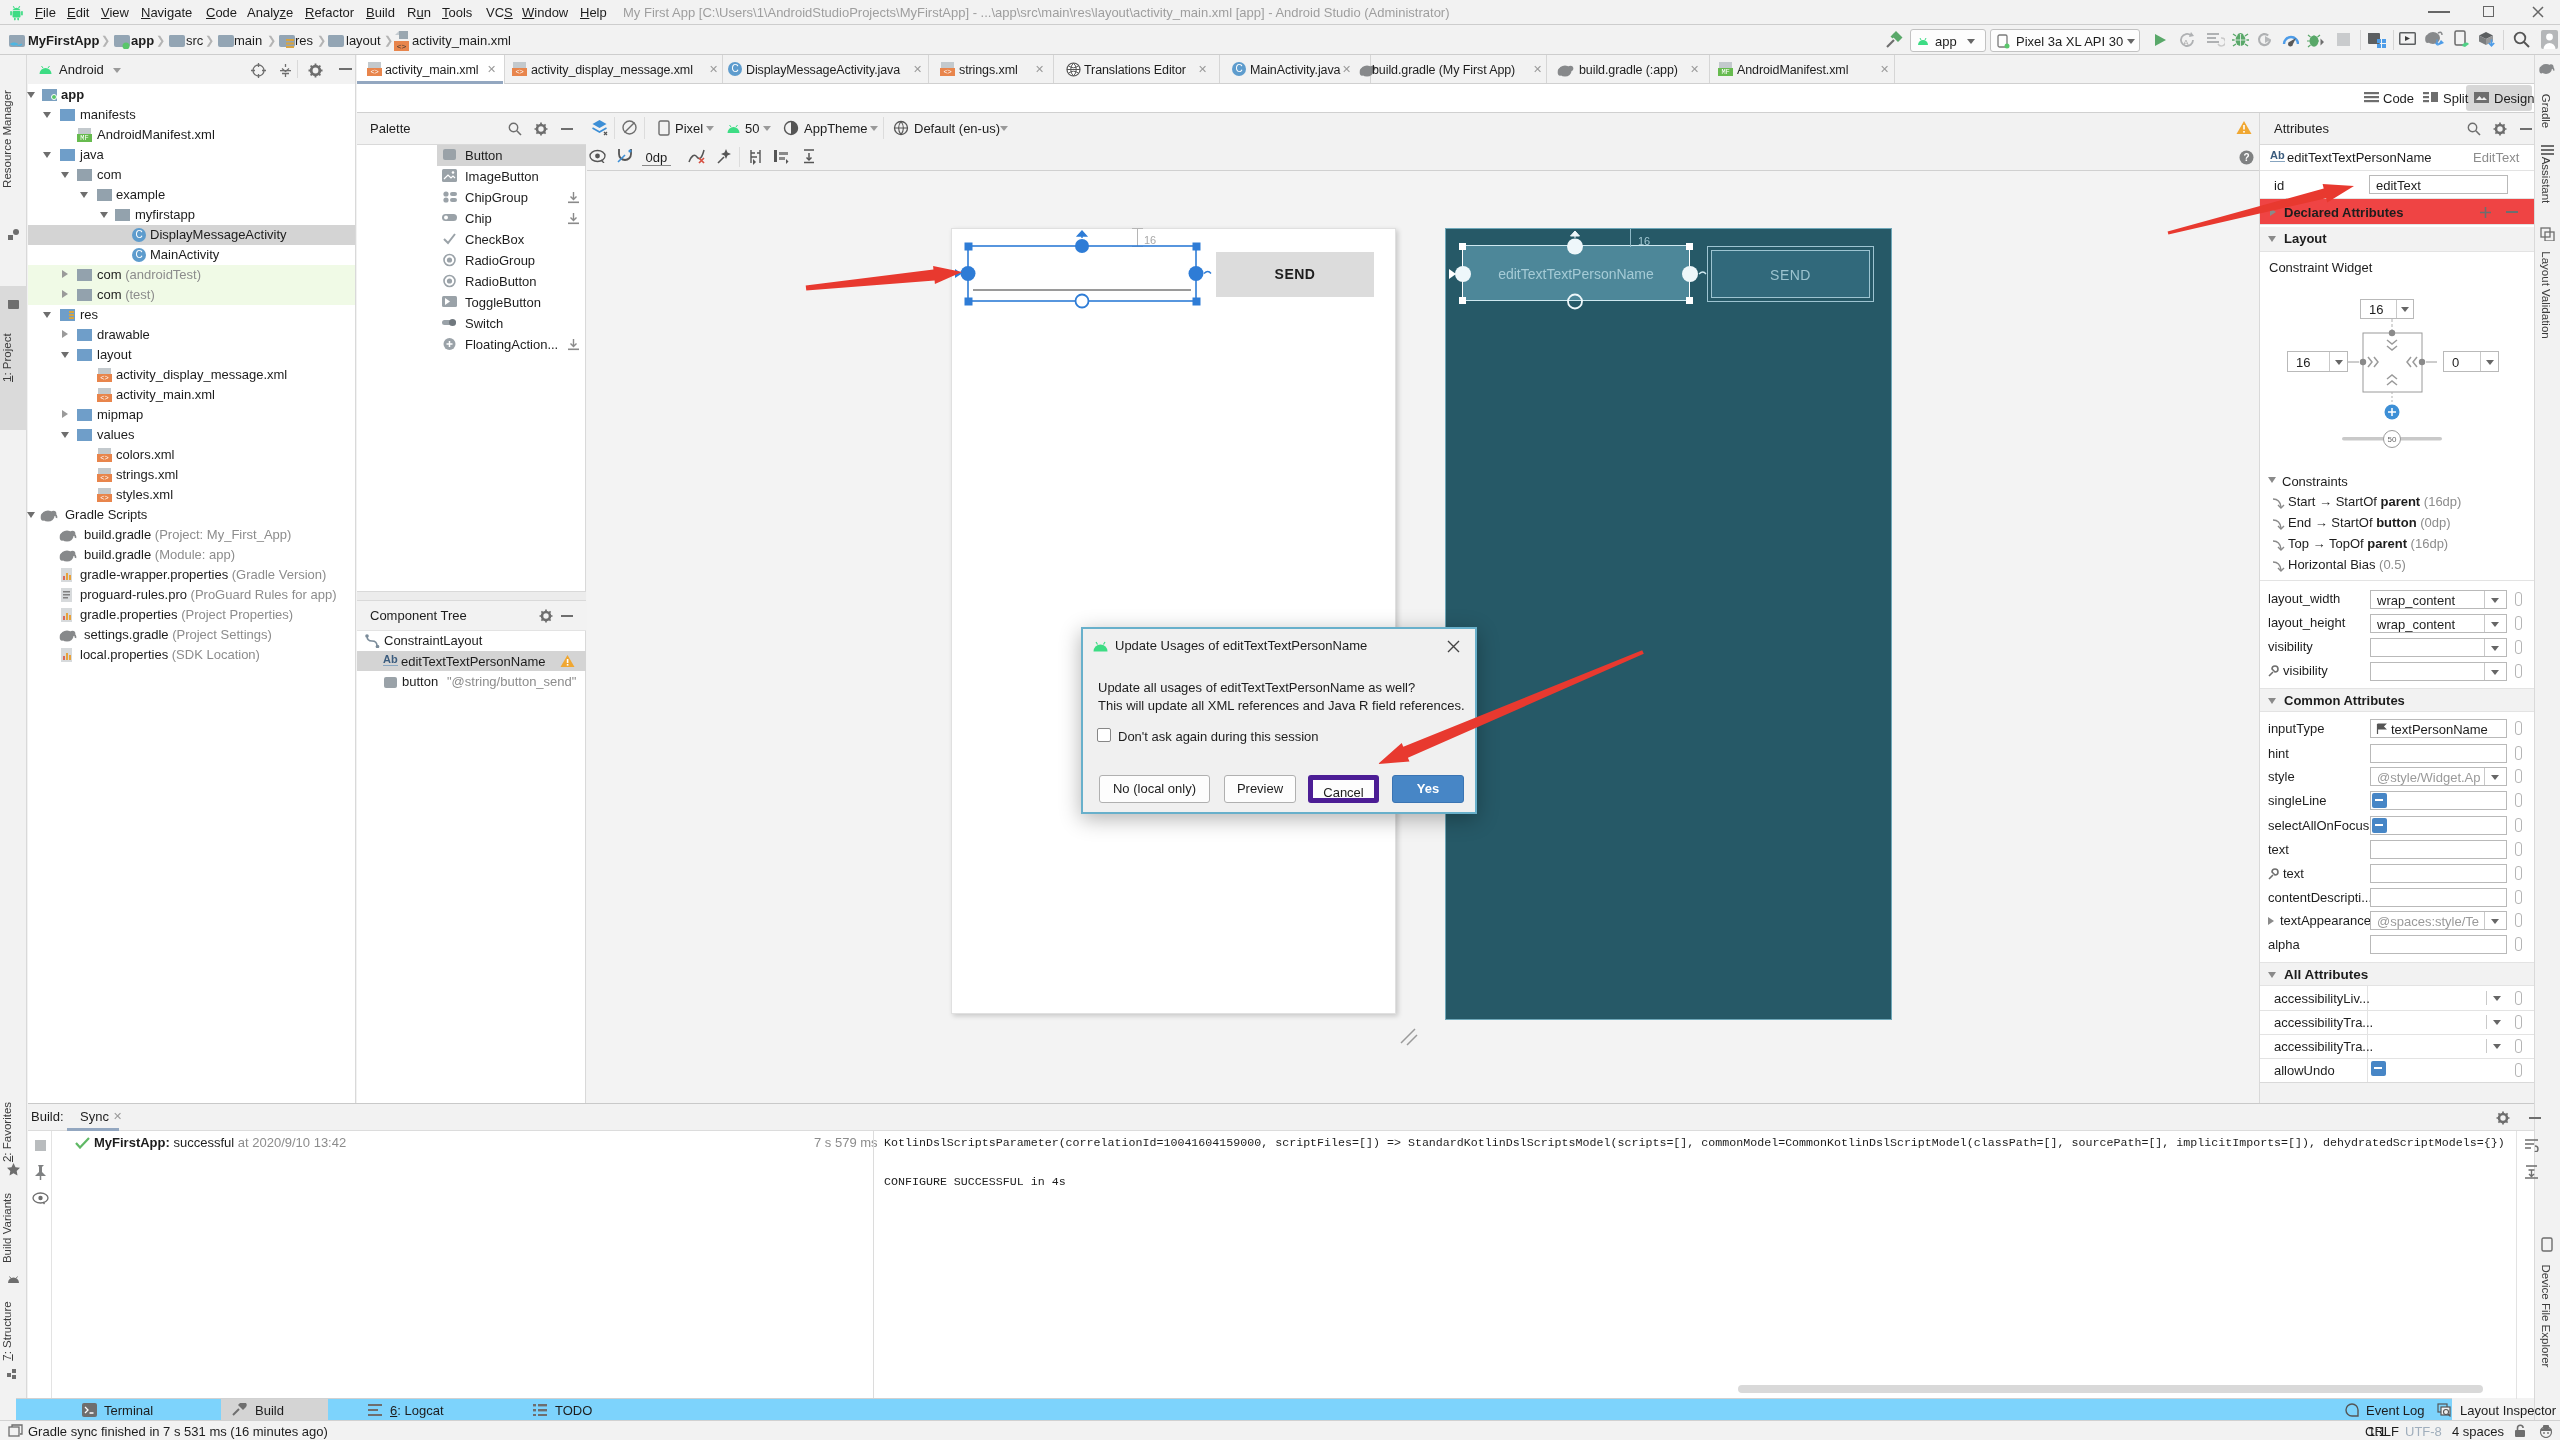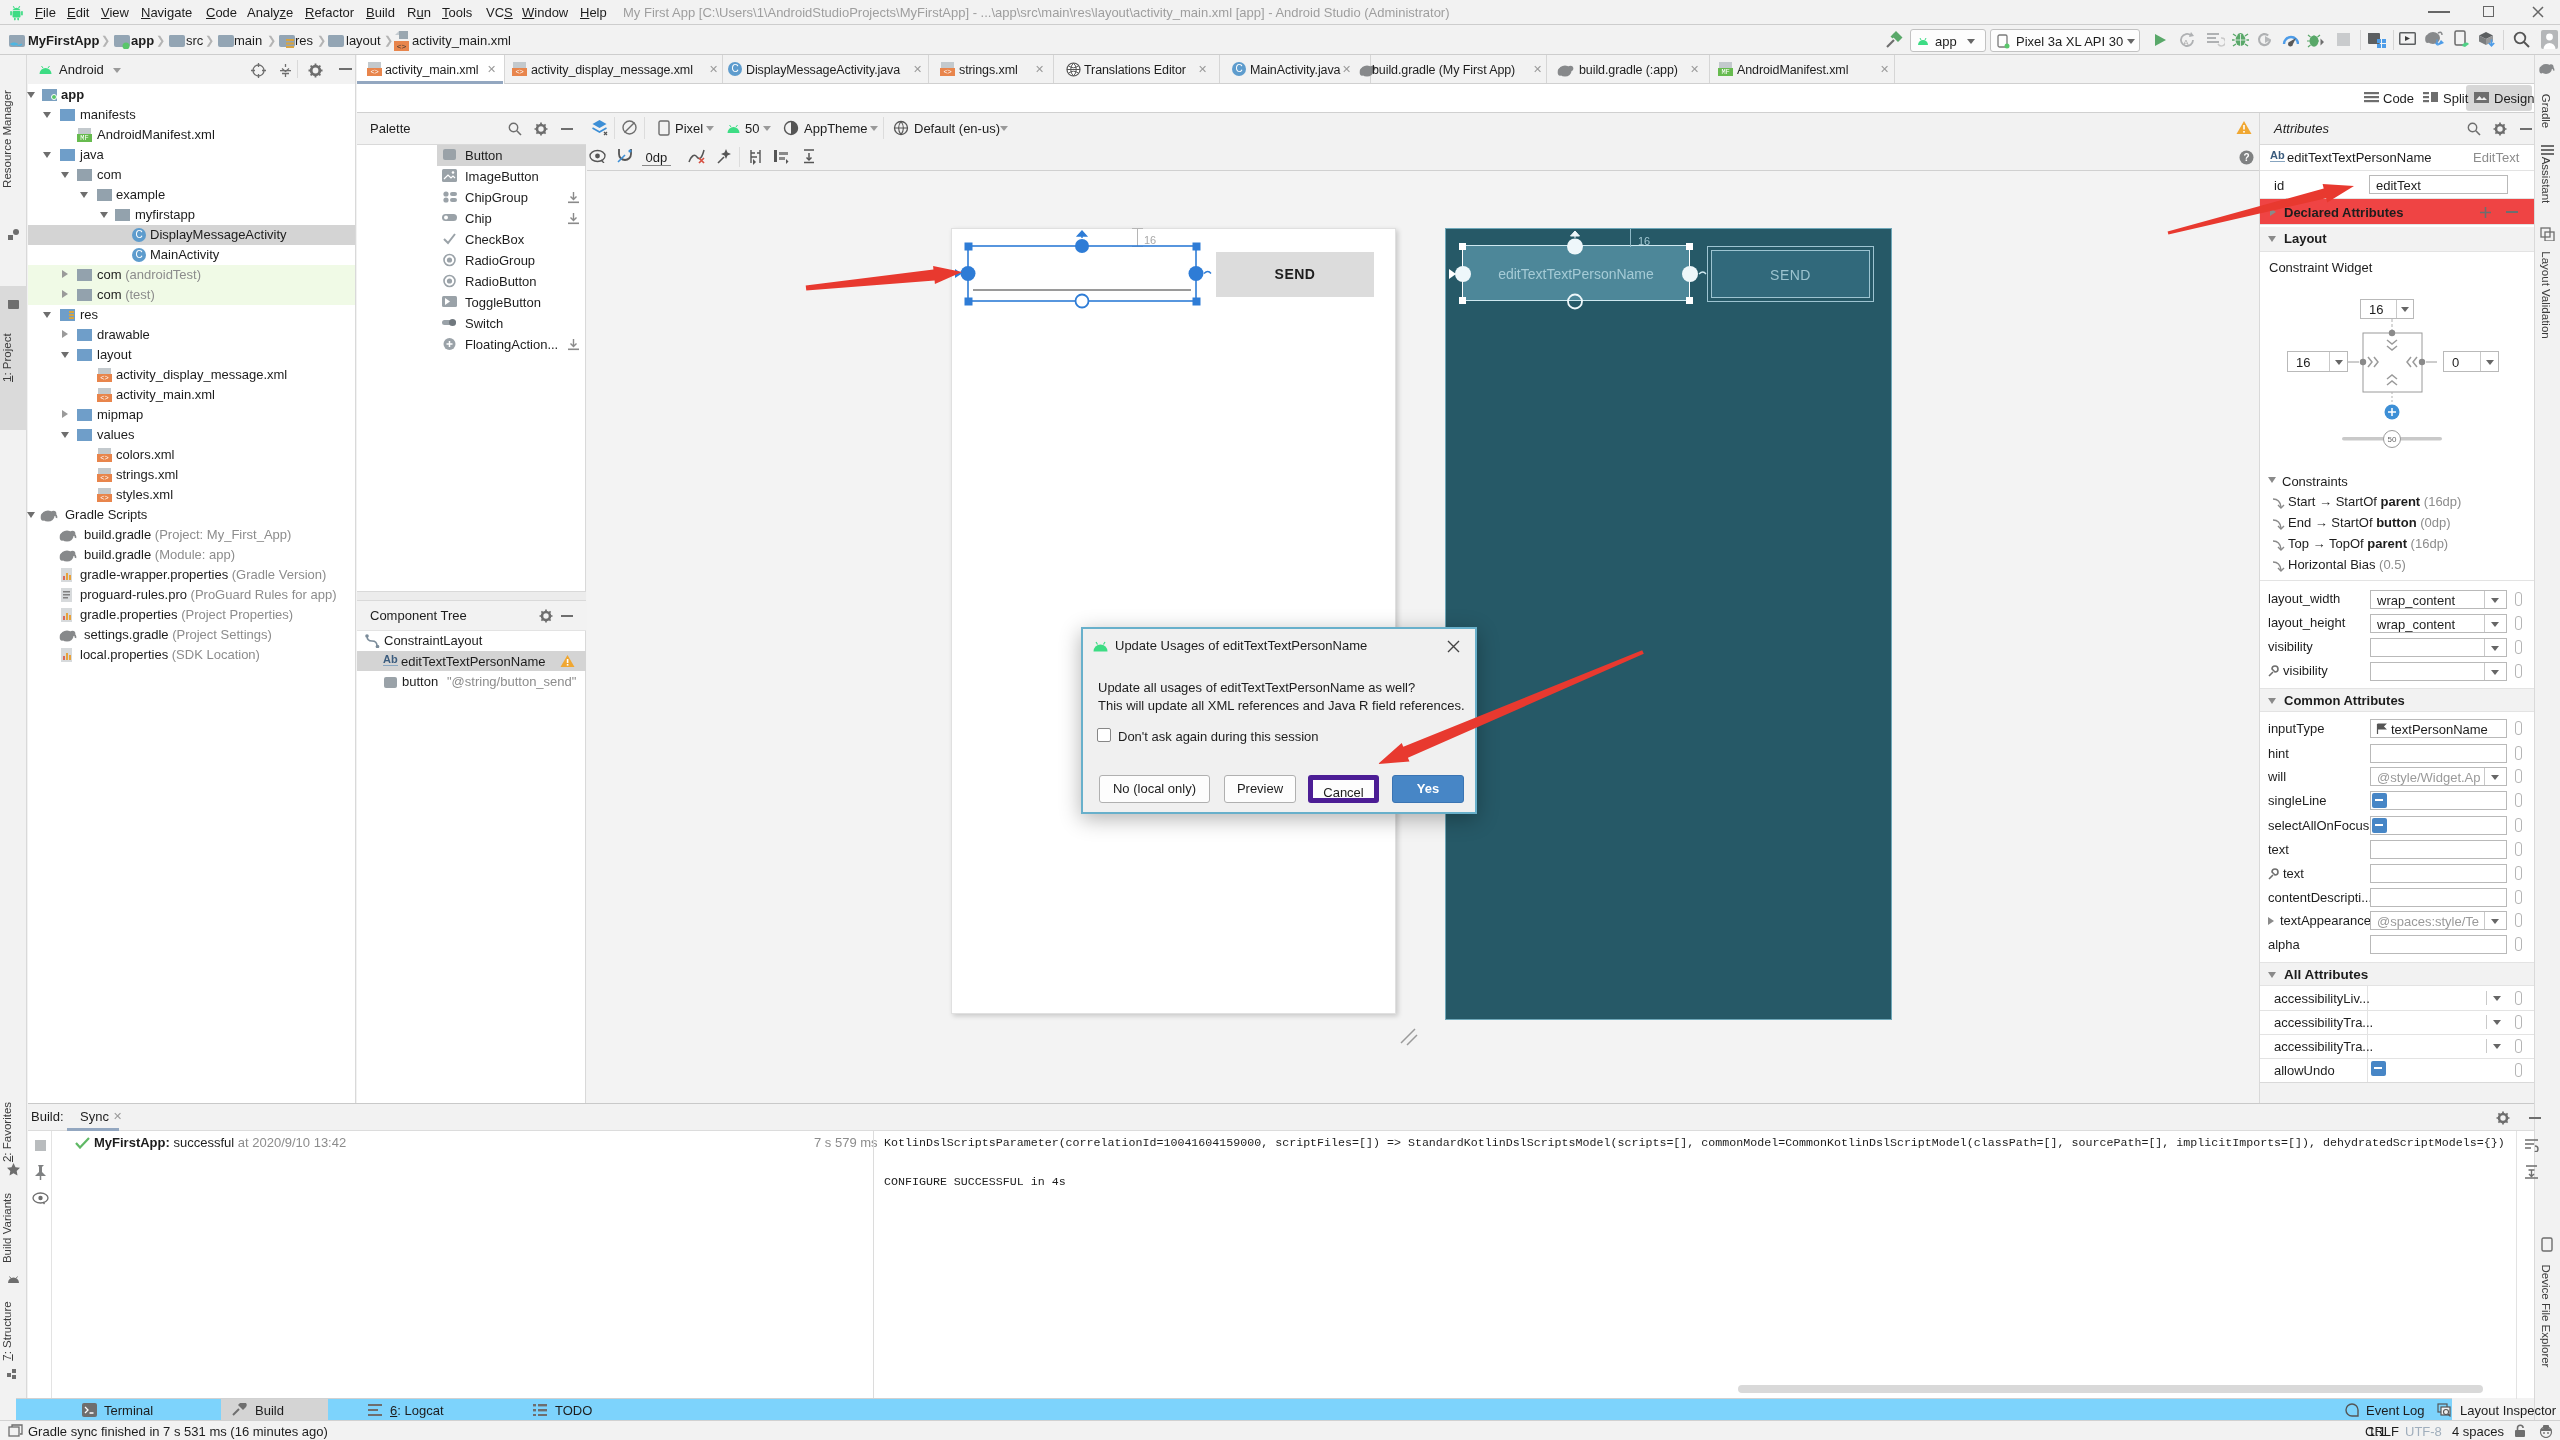--- a/index.html
+++ b/index.html
@@ -808,21 +808,21 @@
 <div class="row" style="left:15px;top:69px;">This will update all XML references and Java R field references.</div>
 <div class="abs" style="left:14px;top:99px;width:14px;height:14px;background:#fff;border:1px solid #878787;border-radius:2px;"></div>
 <div class="row" style="left:35px;top:100px;">Don't ask again during this session</div>
 <div class="abs" style="left:16px;top:146px;width:111px;height:28px;background:#fdfdfd;border:1px solid #b0b0b0;border-radius:3px;text-align:center;line-height:26px;">No (local only)</div>
 <div class="abs" style="left:141px;top:146px;width:72px;height:28px;background:#fdfdfd;border:1px solid #b0b0b0;border-radius:3px;text-align:center;line-height:26px;">Preview</div>
 <div class="abs" style="left:225px;top:146px;width:71px;height:28px;background:#fdfdfd;border:5px solid #4c1d95;border-radius:3px;text-align:center;line-height:26px;">Cancel</div>
 <div class="abs" style="left:309px;top:146px;width:72px;height:28px;background:#4786c6;border:1px solid #3a74b3;border-radius:3px;text-align:center;line-height:26px;color:#fff;font-weight:bold;">Yes</div>
 </div>
 
 <div class="abs" style="left:2259px;top:113px;width:275px;height:990px;background:#fff;border-left:1px solid #d9d9d9;">
-<div class="abs" style="left:0;top:0;width:275px;height:32px;background:#f2f2f2;border-bottom:1px solid #d9d9d9;font-style:italic;">
+<div class="abs" style="left:0;top:0;width:275px;height:32px;background:#f2f2f2;border-bottom:1px solid #d9d9d9;">
 <span class="row" style="left:14px;top:8px;">Attributes</span>
 <svg class="abs" style="left:207px;top:9px" width="14" height="14">
         <circle cx="5.5" cy="5.5" r="4.2" fill="none" stroke="#6e6e6e" stroke-width="1.4"></circle>
         <line x1="8.8" y1="8.8" x2="13" y2="13" stroke="#6e6e6e" stroke-width="1.6"></line>
       </svg>
 <svg class="abs" style="left:233px;top:9px" width="14" height="14">
         <circle cx="7" cy="7" r="4" fill="none" stroke="#6e6e6e" stroke-width="2.6"></circle>
         <path d="M7 .5v2M7 11.5v2M.5 7h2M11.5 7h2M2.4 2.4l1.5 1.5M11.6 2.4l-1.5 1.5M2.4 11.6l1.5-1.5M11.6 11.6l-1.5-1.5" stroke="#6e6e6e" stroke-width="1.7"></path>
       </svg>
 <div class="abs" style="left:260px;top:15px;width:12px;height:2px;background:#6e6e6e;"></div>
@@ -944,21 +944,21 @@
 <div class="inp" style="left:110px;top:606px;width:137px;height:19px;">
       <svg class="abs" style="left:5px;top:3px" width="11" height="12">
         <path d="M1.5 1v10M1.5 1h8l-2.5 2.5L9.5 6h-8" fill="#555" stroke="#555" stroke-width="1.2"></path>
       </svg>
       <span class="row" style="left:20px;top:2px;">textPersonName</span>
     </div>
 <span class="pin" style="left:255px;top:608px;"></span>
 <span class="row" style="left:8px;top:633px;">hint</span>
 <div class="inp" style="left:110px;top:631px;width:137px;height:19px;"></div>
 <span class="pin" style="left:255px;top:633px;"></span>
-<span class="row" style="left:8px;top:656px;">will</span>
+<span class="row" style="left:8px;top:656px;">style</span>
 <div class="inp" style="left:110px;top:654px;width:137px;height:19px;">
       <span class="row" style="left:6px;top:2px;color:#9a9a9a;">@style/Widget.Ap</span>
       <div class="abs" style="left:113px;top:0;width:1px;height:17px;background:#c9c9c9;"></div>
       <span class="abs tri" style="left:120px;top:7px;"></span>
     </div>
 <span class="pin" style="left:255px;top:656px;"></span>
 <span class="row" style="left:8px;top:680px;">singleLine</span>
 <div class="inp" style="left:110px;top:678px;width:137px;height:19px;">
       <span class="toggle" style="left:1px;top:1px;width:15px;height:15px;"></span>
     </div>

